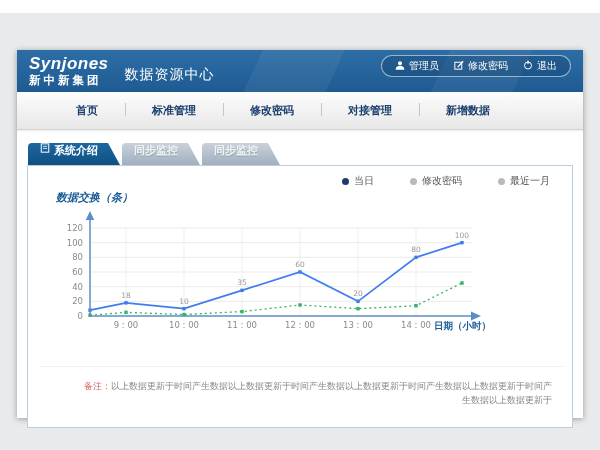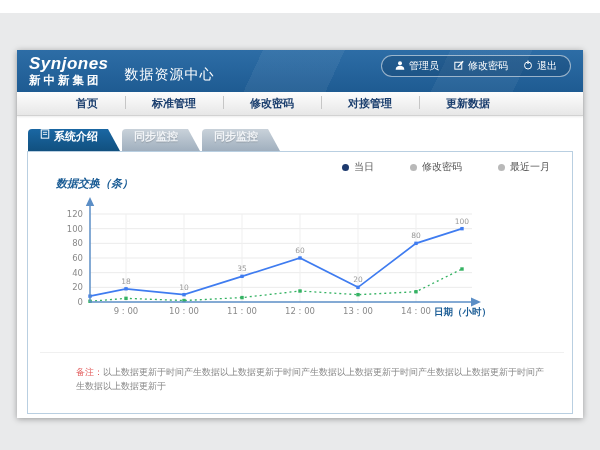--- a/index.html
+++ b/index.html
@@ -23,21 +23,21 @@
   .logo-brand { font-size:17px; font-weight:bold; font-style:italic; letter-spacing:.5px; }
   .logo-company { font-size:11.5px; font-weight:bold; letter-spacing:3px; }
   .app-title { color:#fff; font-size:14px; align-self:flex-end; padding-bottom:8px; letter-spacing:1px; }
   .user-pill { margin-left:auto; align-self:flex-start; margin-top:5px; z-index:2;
                display:flex; align-items:center; gap:15px;
                border:1px solid rgba(255,255,255,.55); background:rgba(8,40,72,.22);
                border-radius:11px; padding:3px 13px; font-size:10px; color:#fff; }
   .user-item { display:flex; align-items:center; gap:4px; cursor:pointer; white-space:nowrap; }
 
   
-  .navbar { height:24px; background:linear-gradient(180deg,#fdfdfd,#e7e7e7);
+  .navbar { height:38px; background:linear-gradient(180deg,#fdfdfd,#e7e7e7);
             border-bottom:1px solid #d2d2d2; display:flex; align-items:center; padding-left:32px;
             box-shadow:0 1px 2px rgba(0,0,0,.08); }
   .nav-item { font-size:11px; font-weight:bold; color:#1a3e6e; padding:0 27px; position:relative; cursor:pointer; }
   .nav-item + .nav-item::before { content:''; position:absolute; left:0; top:0; height:13px; border-left:1px solid #c6c6c6; }
 
   
   .content { padding:13px 10px 0 10px; }
   .tabs-row { display:flex; height:22px; margin-left:1px; }
   .tab { position:relative; margin-right:2px; cursor:pointer; }
   .tab-bg { position:absolute; inset:0; border-radius:4px 0 0 0;
@@ -58,21 +58,21 @@
 
   .ylabel { position:absolute; top:24px; left:28px; font-size:11px; font-weight:bold; color:#1a5c95;font-style:italic; }
   #chart-svg { position:absolute; top:40px; left:12px; }
   #chart-svg text { font-family:"DejaVu Sans","Liberation Sans",sans-serif; }
 
   .side-legend { position:absolute; top:84px; right:12px; width:88px; display:flex; flex-direction:column; gap:10px; }
   .legend-row { display:flex; align-items:center; gap:7px; font-size:10px; color:#666; }
   .legend-sample { width:24px; height:0; border-top:2px solid #999; }
 
   .footer-note { position:absolute; left:12px; right:8px; top:200px; border-top:1px solid #f0f0f0;
-                 padding:13px 12px 0 36px; font-size:9px; color:#888; line-height:1.5; }
+                 padding:13px 12px 0 36px; font-size:9px; color:#888; line-height:1.5;text-align:right; }
   .footer-label { color:#e25c5c; }
 </style>
 </head>
 <body>
 
 <div class="page-bg"></div>
 
 <div class="site">
 
   <div class="topbar">
@@ -104,21 +104,21 @@
         <span>退出</span>
       </span>
     </div>
   </div>
 
   <div class="navbar">
     <span class="nav-item">首页</span>
     <span class="nav-item">标准管理</span>
     <span class="nav-item">修改密码</span>
     <span class="nav-item">对接管理</span>
-    <span class="nav-item">更新数据</span>
+    <span class="nav-item">新增数据</span>
   </div>
 
   <div class="content">
 
     <div class="tabs-row">
       <div class="tab active">
         <span class="tab-bg"></span>
         <span class="tab-label">
           <span><svg width="10" height="10" viewBox="0 0 12 12">
                 <rect x="1.5" y="1" width="9" height="10" fill="none" stroke="#fff" stroke-width="1.2"></rect>

